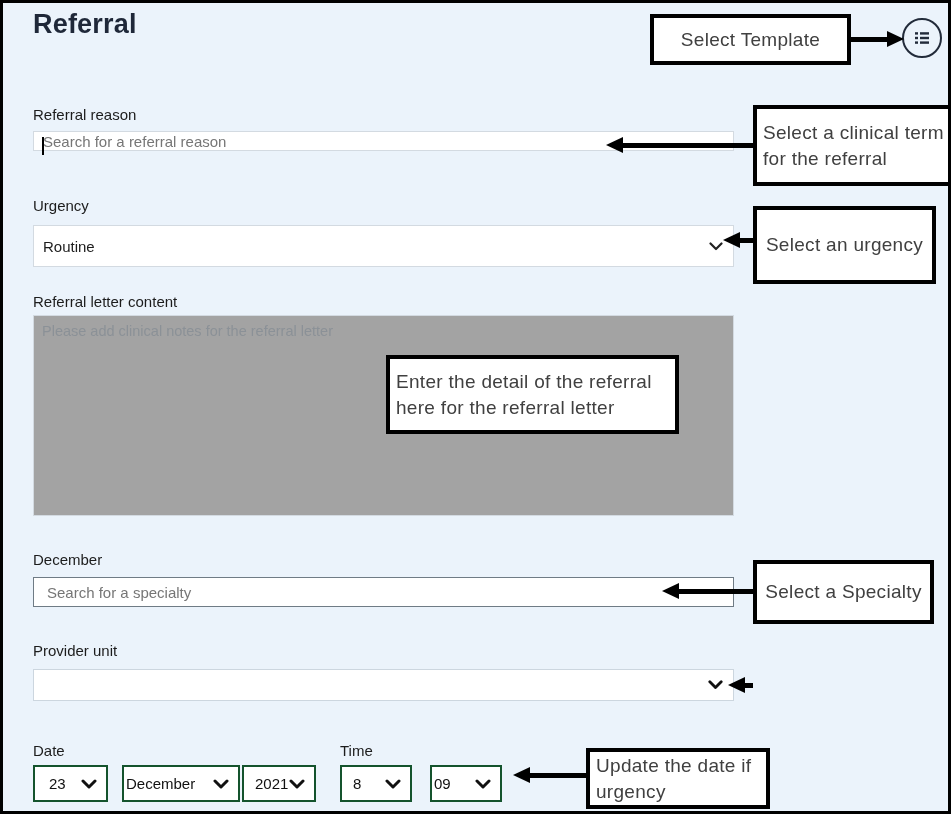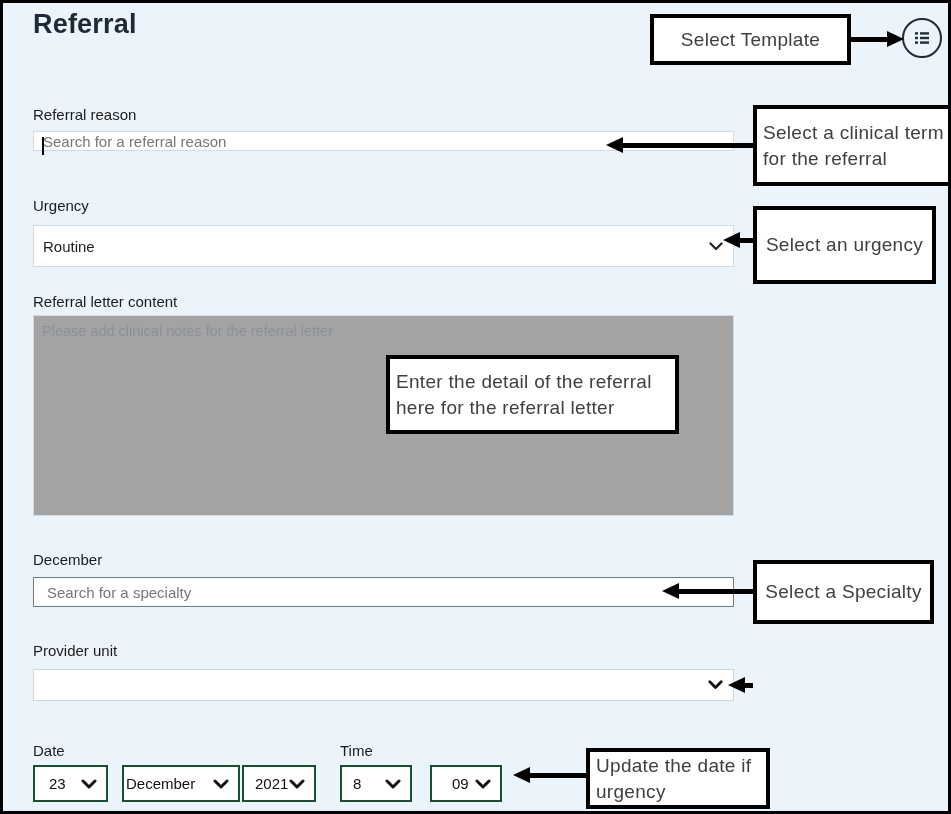--- a/index.html
+++ b/index.html
@@ -202,21 +202,21 @@
 
   <div class="abs datebox" style="left:337px;top:762px;width:72px;height:37px;padding-left:11px;">
     <span>8</span>
     <span>
       <svg class="chev" width="16" height="10" viewBox="0 0 16 10">
         <path d="M2 2 L8 8 L14 2" stroke="#111111" stroke-width="3" fill="none" stroke-linecap="round" stroke-linejoin="round"></path>
       </svg>
     </span>
   </div>
 
-  <div class="abs datebox" style="left:427px;top:762px;width:72px;height:37px;padding-left:20px;">
+  <div class="abs datebox" style="left:427px;top:762px;width:72px;height:37px;padding-left:2px;">
     <span>09</span>
     <span>
       <svg class="chev" width="16" height="10" viewBox="0 0 16 10">
         <path d="M2 2 L8 8 L14 2" stroke="#111111" stroke-width="3" fill="none" stroke-linecap="round" stroke-linejoin="round"></path>
       </svg>
     </span>
   </div>
 
   <div class="abs head-left" style="left:510px;top:764px;"></div>
   <div class="abs arrow-line" style="left:526px;top:770px;width:57px;"></div>

